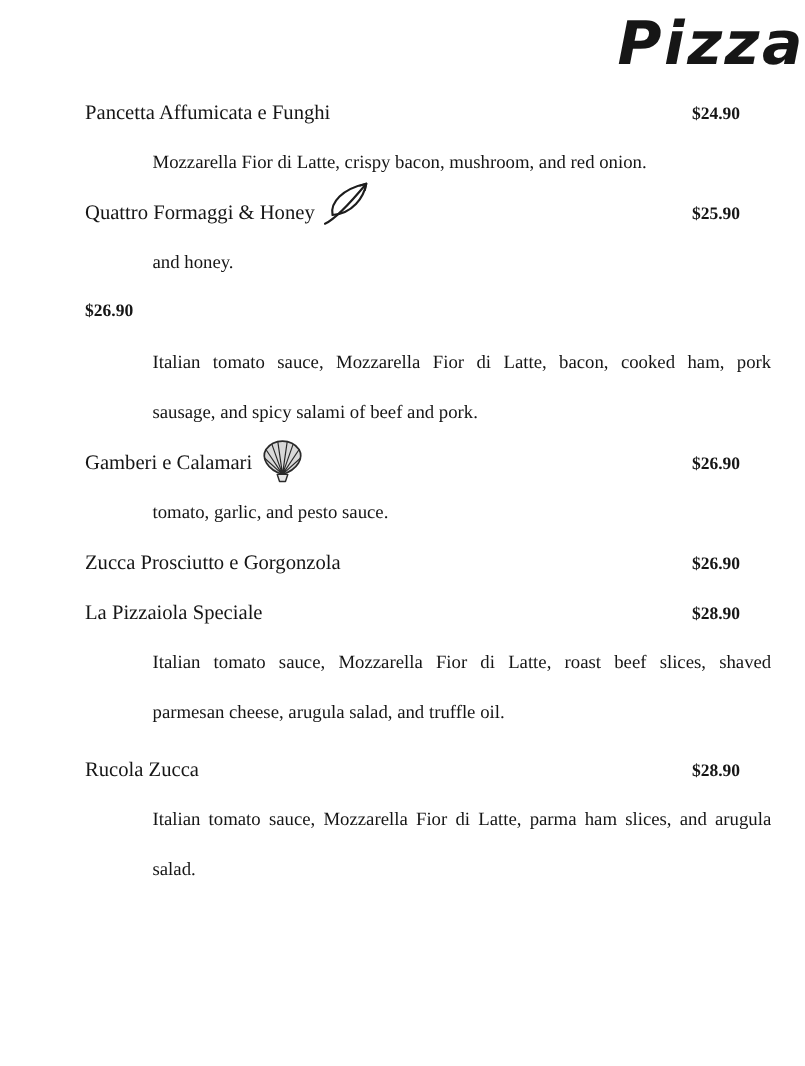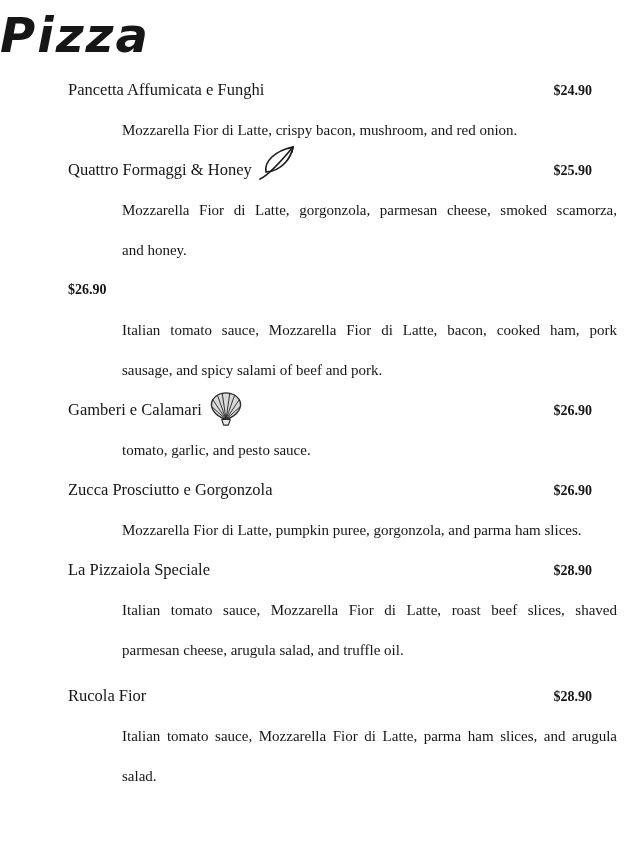--- a/index.html
+++ b/index.html
@@ -18,21 +18,21 @@
     width: 644px;
     height: 853px;
     background: #ffffff;
   }
   .title {
     font-family: "DejaVu Sans", sans-serif;
     font-style: italic;
     font-weight: 700;
     font-size: 48px;
     letter-spacing: 2px;
-    text-align: left;
+    text-align: right;
     line-height: 62px;
     height: 66px;
     padding-top: 4px;
   }
   .menu {
     padding: 0 52px 0 68px;
   }
   .menu-item { }
   .item-row {
     display: flex;
@@ -111,21 +111,20 @@
               <svg width="44" height="38" viewBox="0 0 44 38">
                 <path d="M9 28 C7 18 17 7 36 3 C34 14 25 27 9 28 Z" fill="none" stroke="#1d1d1d" stroke-width="1.7" stroke-linejoin="round"></path>
                 <path d="M3 35 C12 31 26 15 36 3" fill="none" stroke="#1d1d1d" stroke-width="1.7" stroke-linecap="round"></path>
                 <path d="M36 3 L31 4.5 M36 3 L35 8" fill="none" stroke="#1d1d1d" stroke-width="1.5" stroke-linecap="round"></path>
               </svg>
             </span>
       </div>
       <span class="item-price">$25.90</span>
     </div>
     <div class="item-desc">
-          <div class="desc-line full">Mozzarella Fior di Latte, gorgonzola, parmesan cheese, smoked scamorza,</div>
           <div class="desc-line">and honey.</div>
         </div>
   </div>
 
   <div class="menu-item">
     <div class="item-row">
       <span class="item-price">$26.90</span>
     </div>
     <div class="item-desc">
           <div class="desc-line full">Italian tomato sauce, Mozzarella Fior di Latte, bacon, cooked ham, pork</div>
@@ -153,43 +152,40 @@
   </div>
 
   <div class="menu-item">
     <div class="item-row">
       <div class="item-name-wrap">
         <span class="item-name">Zucca Prosciutto e Gorgonzola</span>
 
       </div>
       <span class="item-price">$26.90</span>
     </div>
-    <div class="item-desc">
-          <div class="desc-line">Mozzarella Fior di Latte, pumpkin puree, gorgonzola, and parma ham slices.</div>
-        </div>
   </div>
 
   <div class="menu-item">
     <div class="item-row">
       <div class="item-name-wrap">
         <span class="item-name">La Pizzaiola Speciale</span>
 
       </div>
       <span class="item-price">$28.90</span>
     </div>
     <div class="item-desc">
           <div class="desc-line full">Italian tomato sauce, Mozzarella Fior di Latte, roast beef slices, shaved</div>
           <div class="desc-line">parmesan cheese, arugula salad, and truffle oil.</div>
         </div>
   </div>
 
   <div class="menu-item extra-gap">
     <div class="item-row">
       <div class="item-name-wrap">
-        <span class="item-name">Rucola Fior</span>
+        <span class="item-name">Rucola Zucca</span>
 
       </div>
       <span class="item-price">$28.90</span>
     </div>
     <div class="item-desc">
           <div class="desc-line full">Italian tomato sauce, Mozzarella Fior di Latte, parma ham slices, and arugula</div>
           <div class="desc-line">salad.</div>
         </div>
   </div>
 </div>

